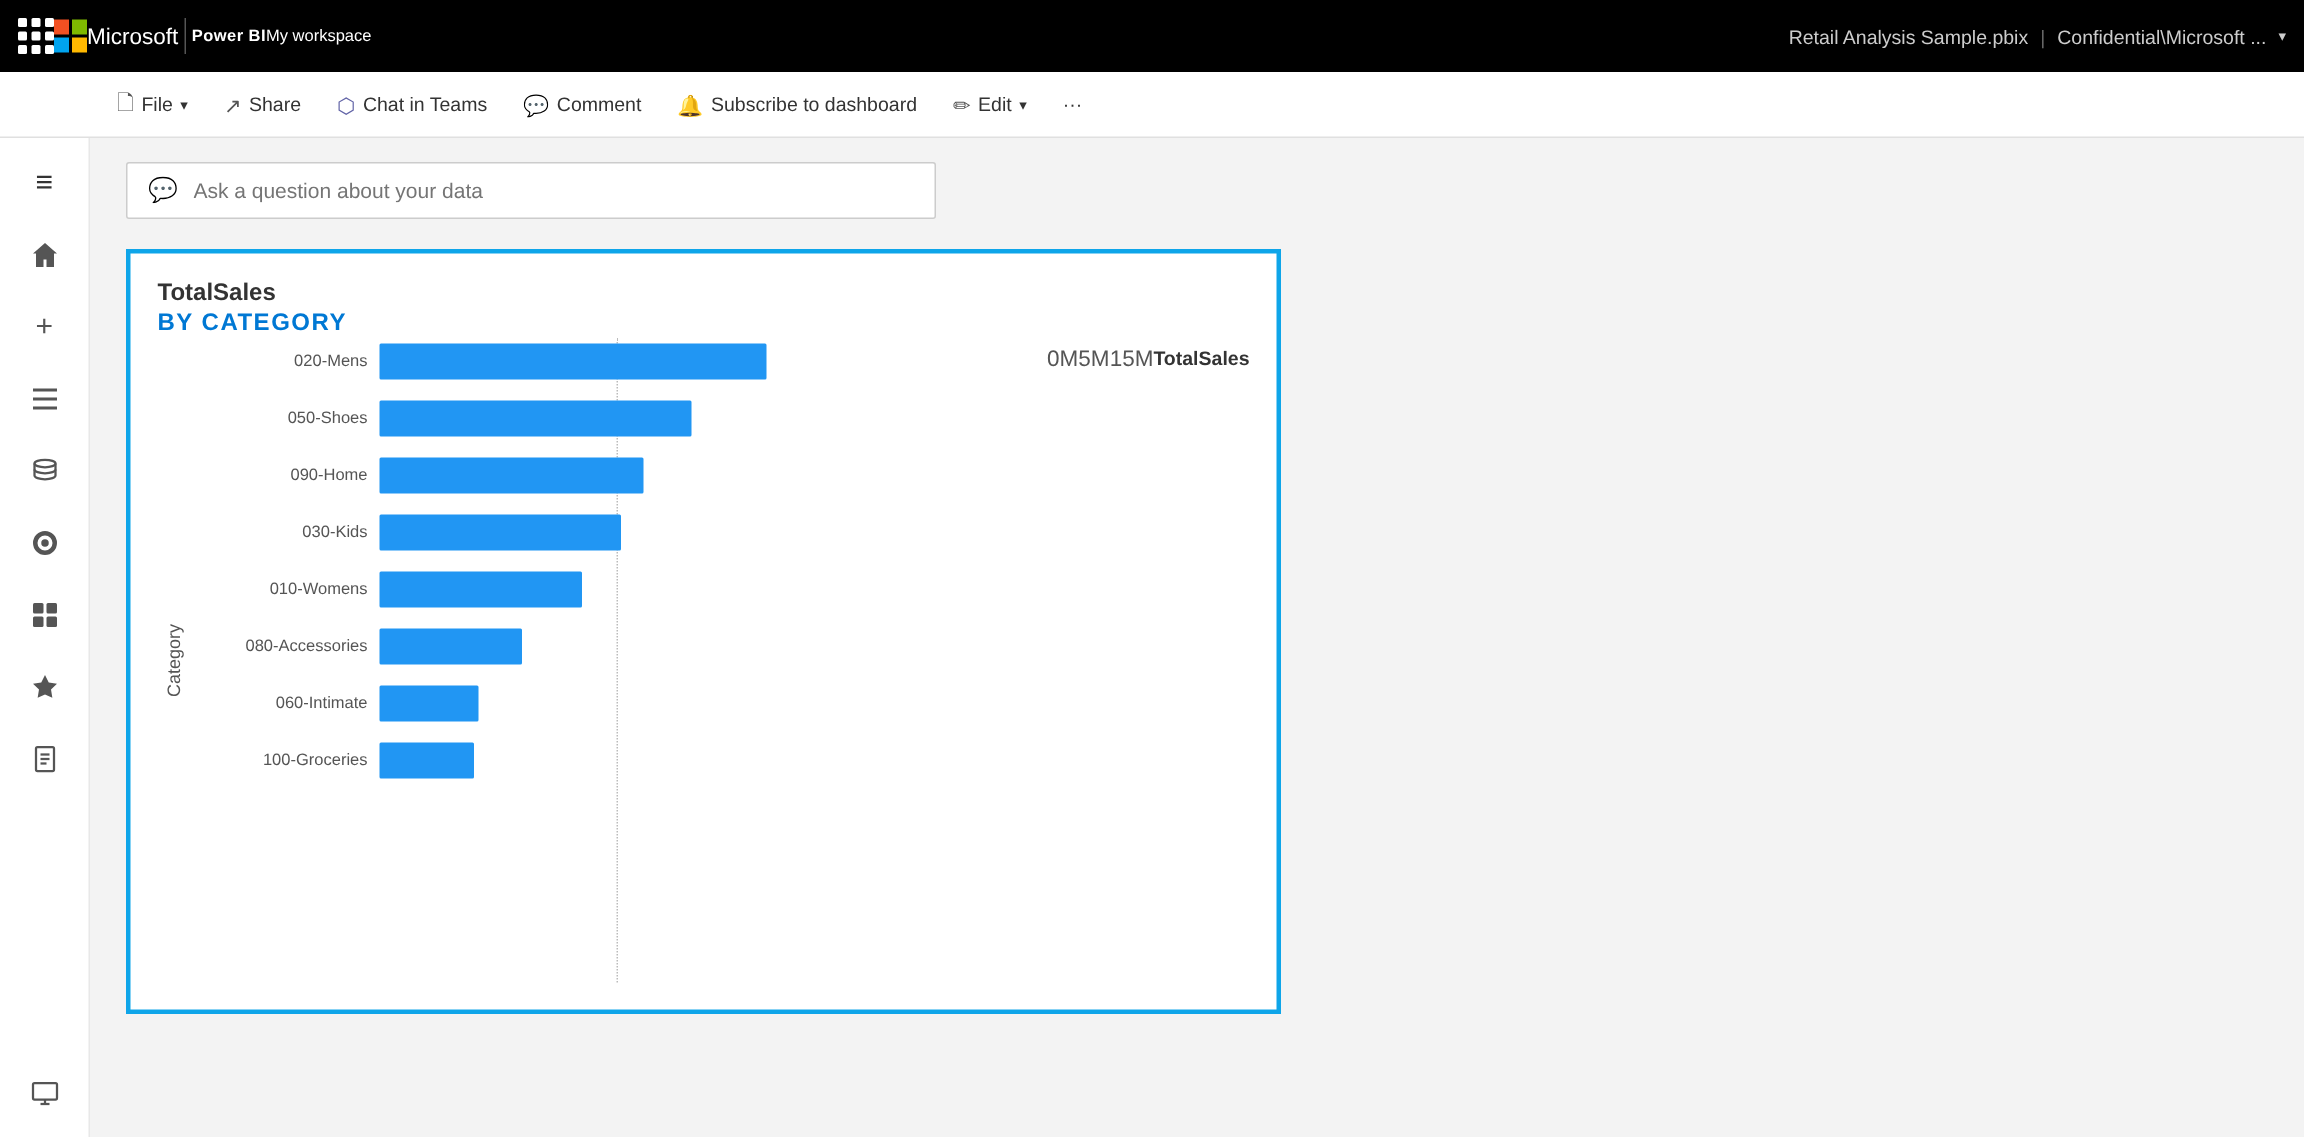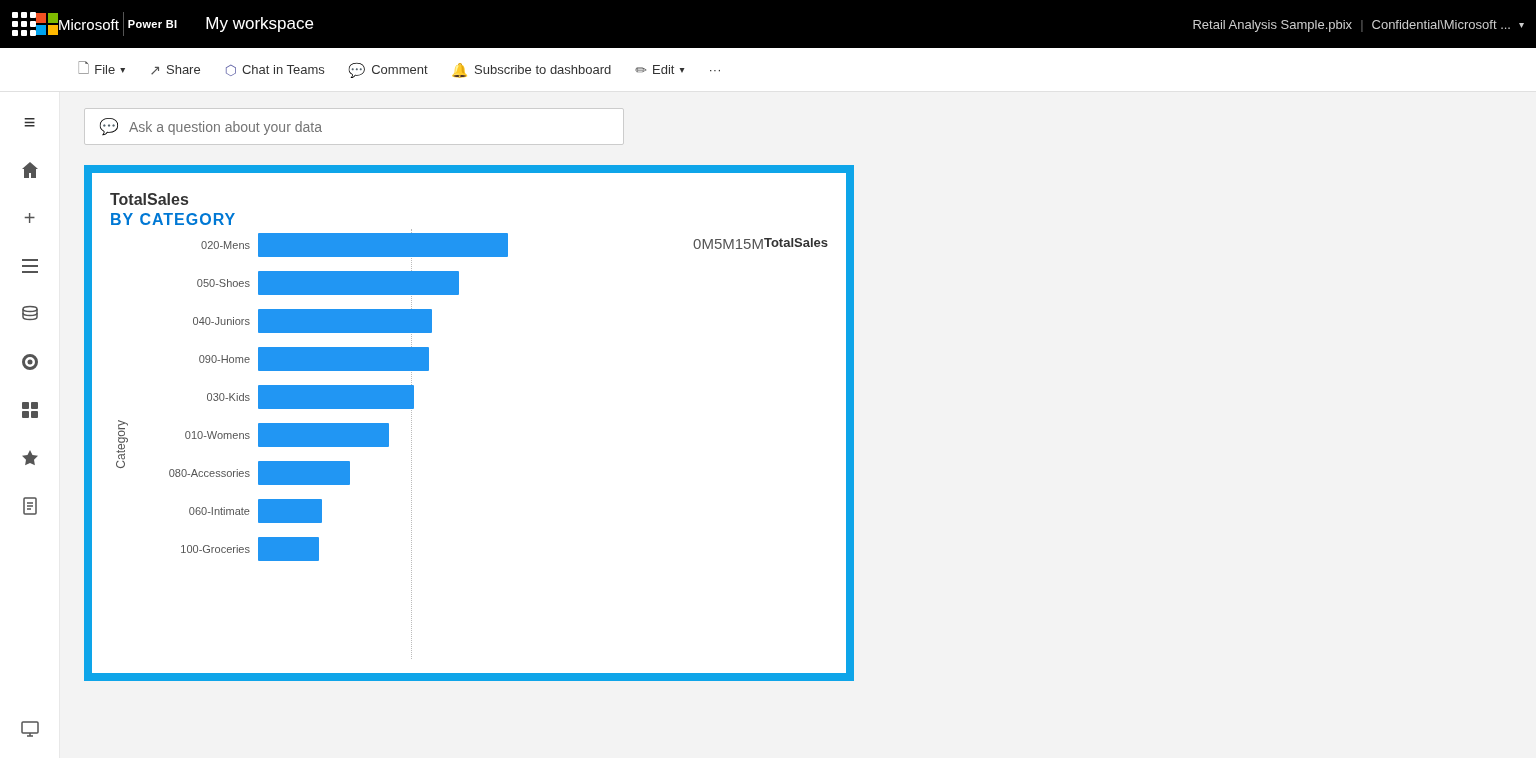--- a/index.html
+++ b/index.html
@@ -58,23 +58,22 @@
     }
     .top-bar-right {
       margin-left: auto;
       display: flex;
       align-items: center;
       gap: 8px;
       font-size: 13px;
       color: #ccc;
     }
     .workspace-label {
-      font-size: 17px;
+      font-size: 11px;
       color: #fff;
-      margin-left: 28px;
     }
     .confidential-label {
       font-size: 13px;
       color: #ccc;
     }
     .chevron-down {
       font-size: 10px;
       color: #ccc;
       cursor: pointer;
     }
@@ -162,21 +161,21 @@
       outline: none;
       font-size: 14px;
       color: #333;
       flex: 1;
       background: transparent;
     }
 
     
     .chart-card {
       background: #fff;
-      border: 8px solid #0ea5e9;
+      border: 3px solid #0ea5e9;
       padding: 18px 18px 14px 18px;
       width: 770px;
       min-height: 510px;
       position: relative;
     }
     .chart-title {
       font-size: 16px;
       font-weight: 600;
       color: #333;
       margin-bottom: 2px;
@@ -406,26 +405,20 @@
                   <div class="bar-fill" style="width: 82%; background: rgb(33, 150, 243);"></div>
                 </div>
               </div>
               <div class="bar-row">
                 <div class="bar-label">050-Shoes</div>
                 <div class="bar-track">
                   <div class="bar-fill" style="width: 66%; background: rgb(33, 150, 243);"></div>
                 </div>
               </div>
               <div class="bar-row">
-                <div class="bar-label">040-Juniors</div>
-                <div class="bar-track">
-                  <div class="bar-fill" style="width: 57%; background: rgb(33, 150, 243);"></div>
-                </div>
-              </div>
-              <div class="bar-row">
                 <div class="bar-label">090-Home</div>
                 <div class="bar-track">
                   <div class="bar-fill" style="width: 56%; background: rgb(33, 150, 243);"></div>
                 </div>
               </div>
               <div class="bar-row">
                 <div class="bar-label">030-Kids</div>
                 <div class="bar-track">
                   <div class="bar-fill" style="width: 51%; background: rgb(33, 150, 243);"></div>
                 </div>

